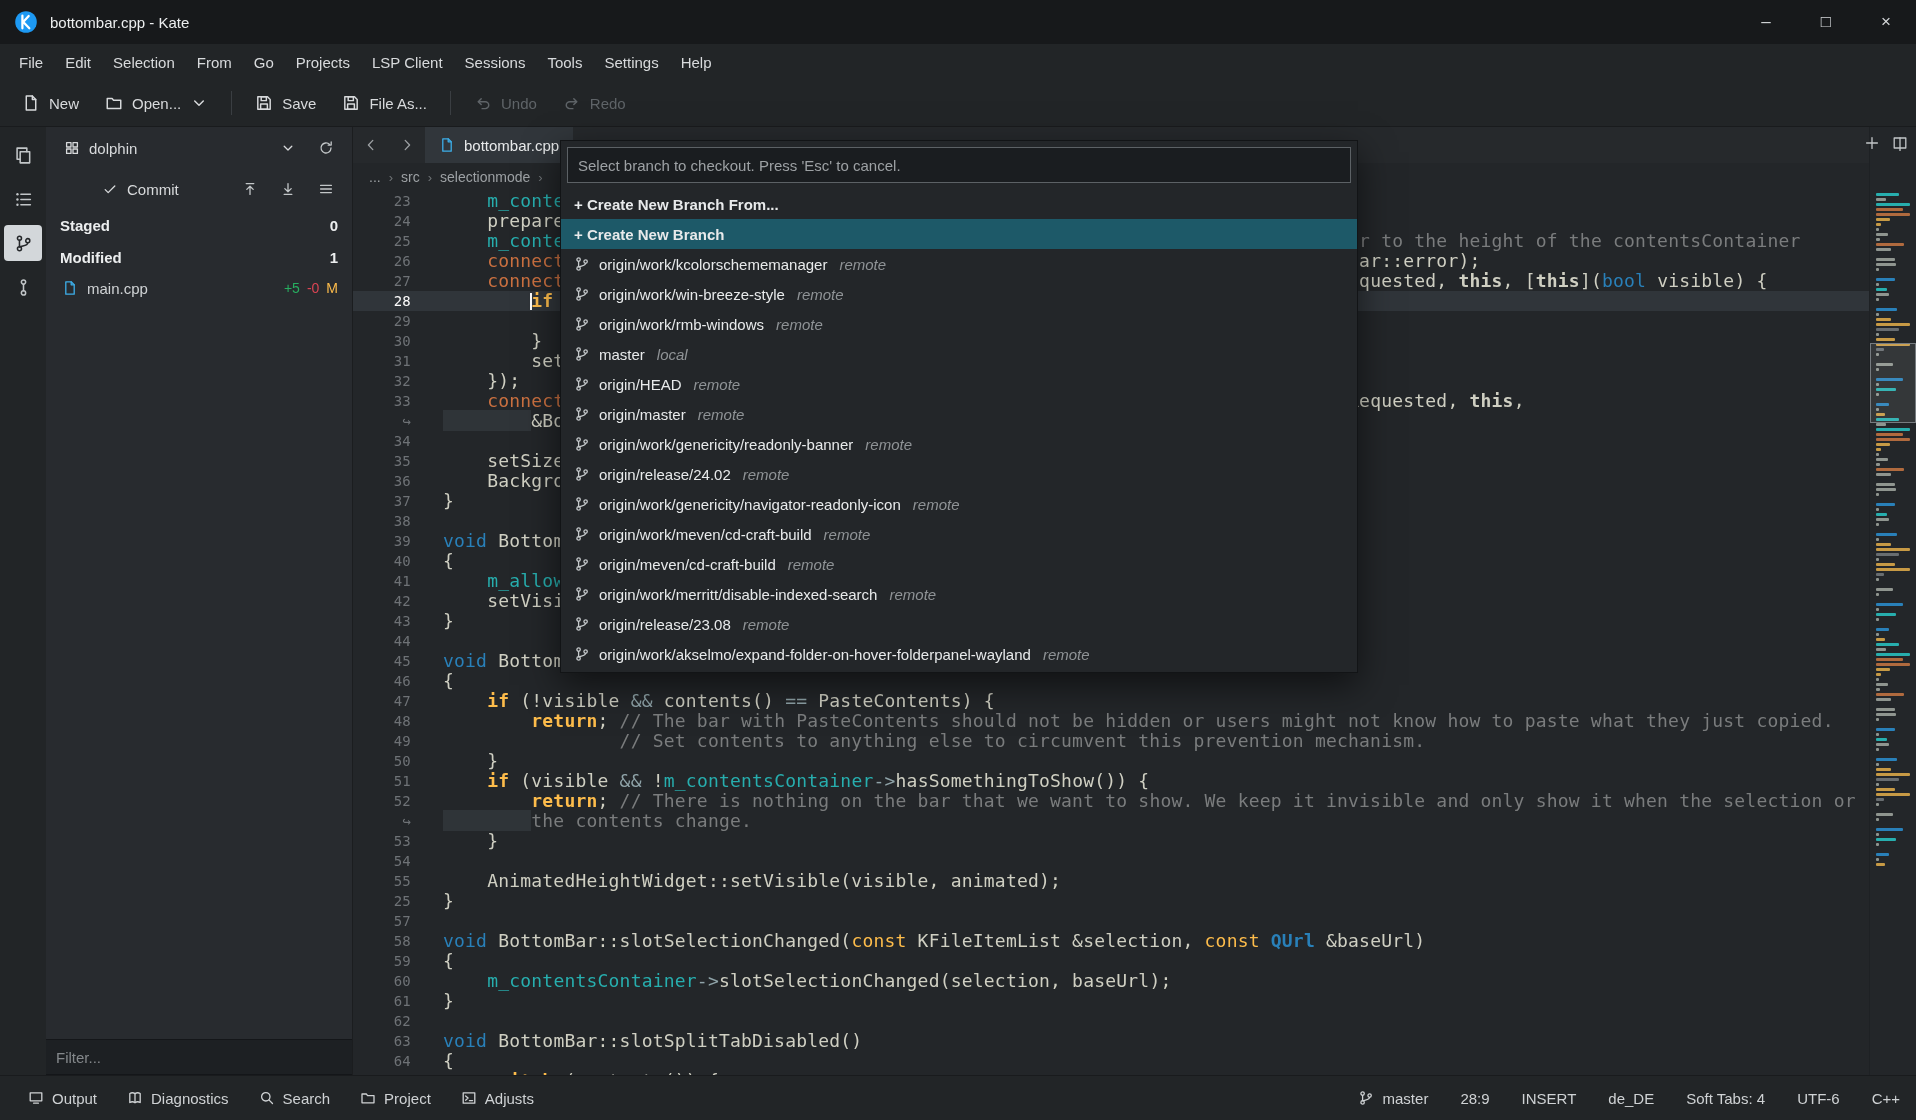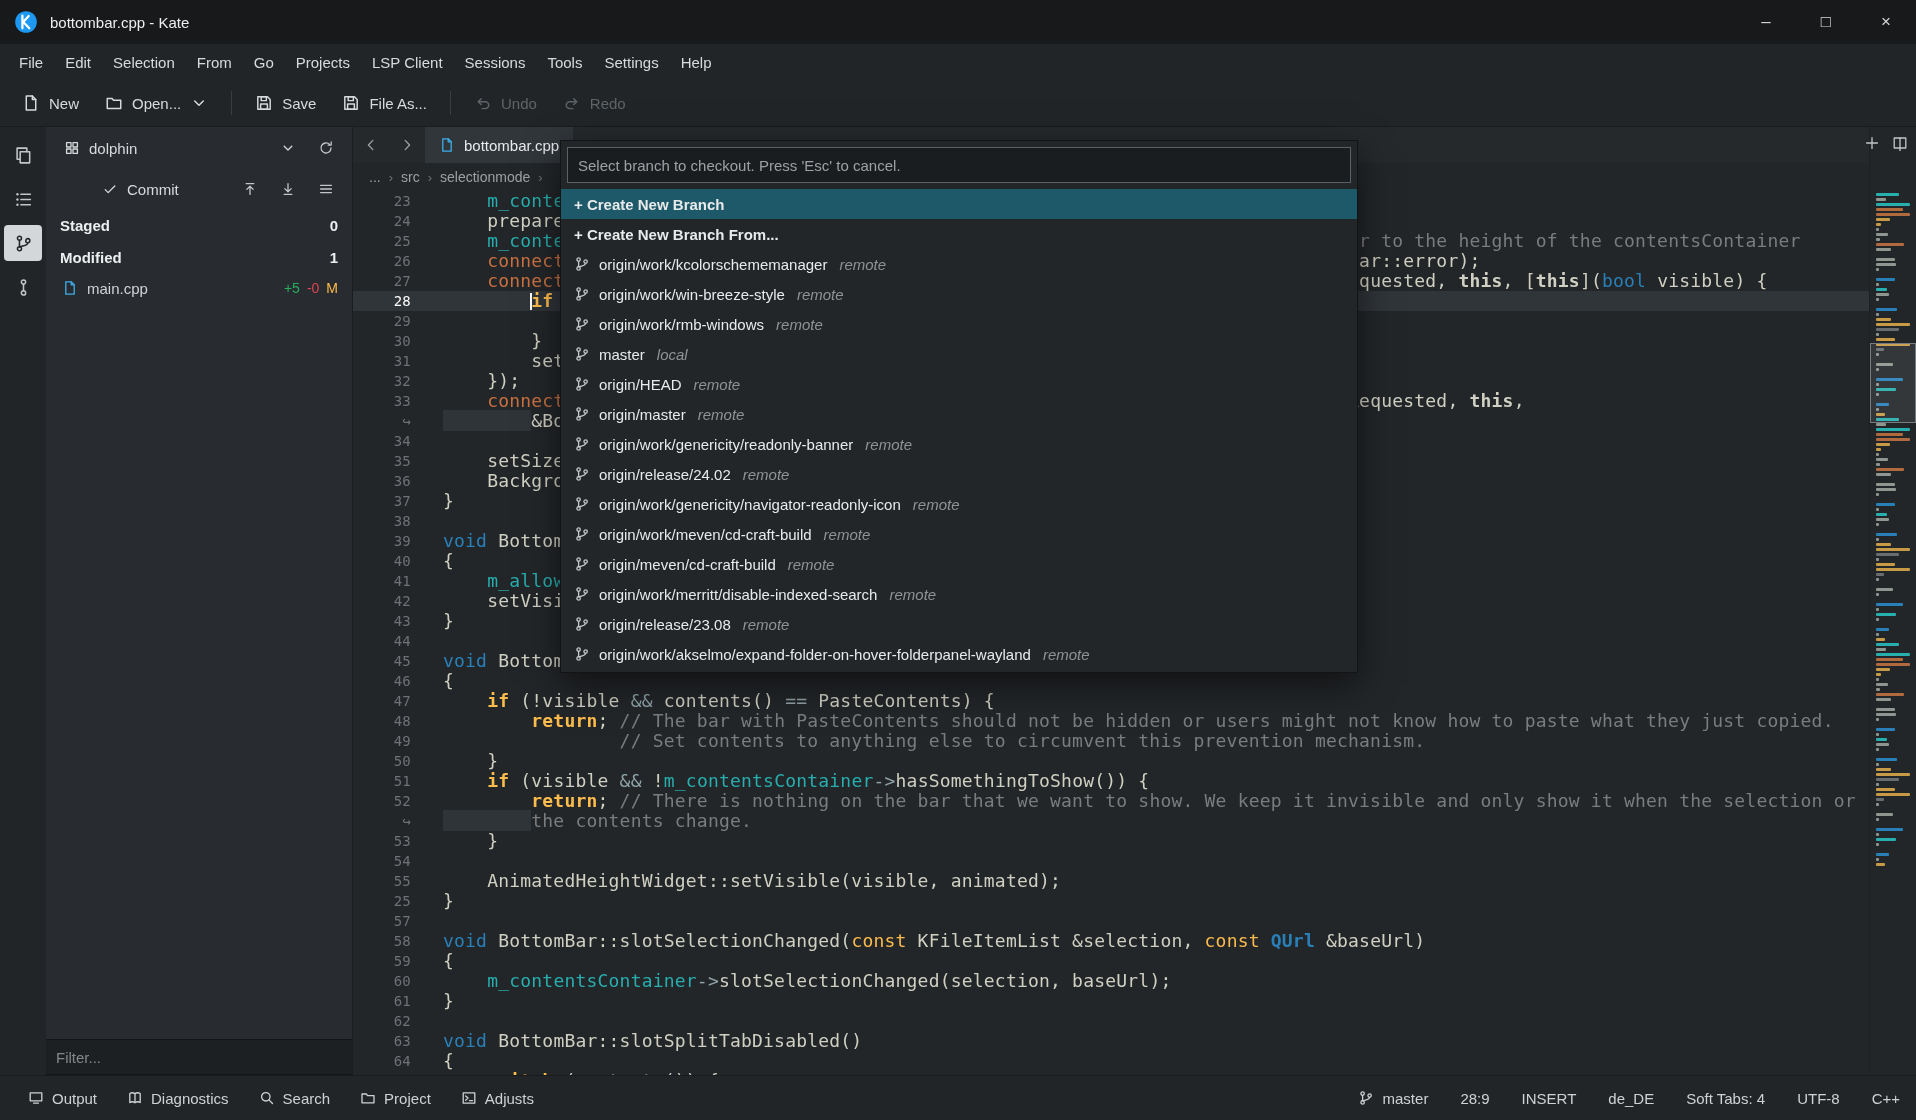--- a/index.html
+++ b/index.html
@@ -561,25 +561,25 @@
             <path d="M8 3v13"></path>
           </svg>
         </span>
     </div>
 
     <div class="popup">
       <div class="popup-head">
         <input class="popup-input" type="text" placeholder="Select branch to checkout. Press 'Esc' to cancel." style="">
       </div>
       <div class="popup-list">
+          <div class="p-row bold">
+            <span>+ Create New Branch From...</span>
+          </div>
           <div class="p-row sel bold">
             <span>+ Create New Branch</span>
-          </div>
-          <div class="p-row bold">
-            <span>+ Create New Branch From...</span>
           </div>
           <div class="p-row">
             <span class="ic">
               <svg viewBox="0 0 16 16">
                 <circle cx="4.6" cy="3.6" r="1.7"></circle>
                 <circle cx="4.6" cy="12.4" r="1.7"></circle>
                 <circle cx="11.6" cy="5.6" r="1.7"></circle>
                 <path d="M4.6 5.3v5.4M11.6 7.3c0 2.6-4 2.4-7 3.6"></path>
               </svg>
             </span>
@@ -812,21 +812,21 @@
         <div class="st-rtem">
           <span>INSERT</span>
         </div>
         <div class="st-rtem">
           <span>de_DE</span>
         </div>
         <div class="st-rtem">
           <span>Soft Tabs: 4</span>
         </div>
         <div class="st-rtem">
-          <span>UTF-8</span>
+          <span>UTF-6</span>
         </div>
         <div class="st-rtem">
           <span>C++</span>
         </div>
       </div>
   </div>
 
 </div>
 
 </body></html>

